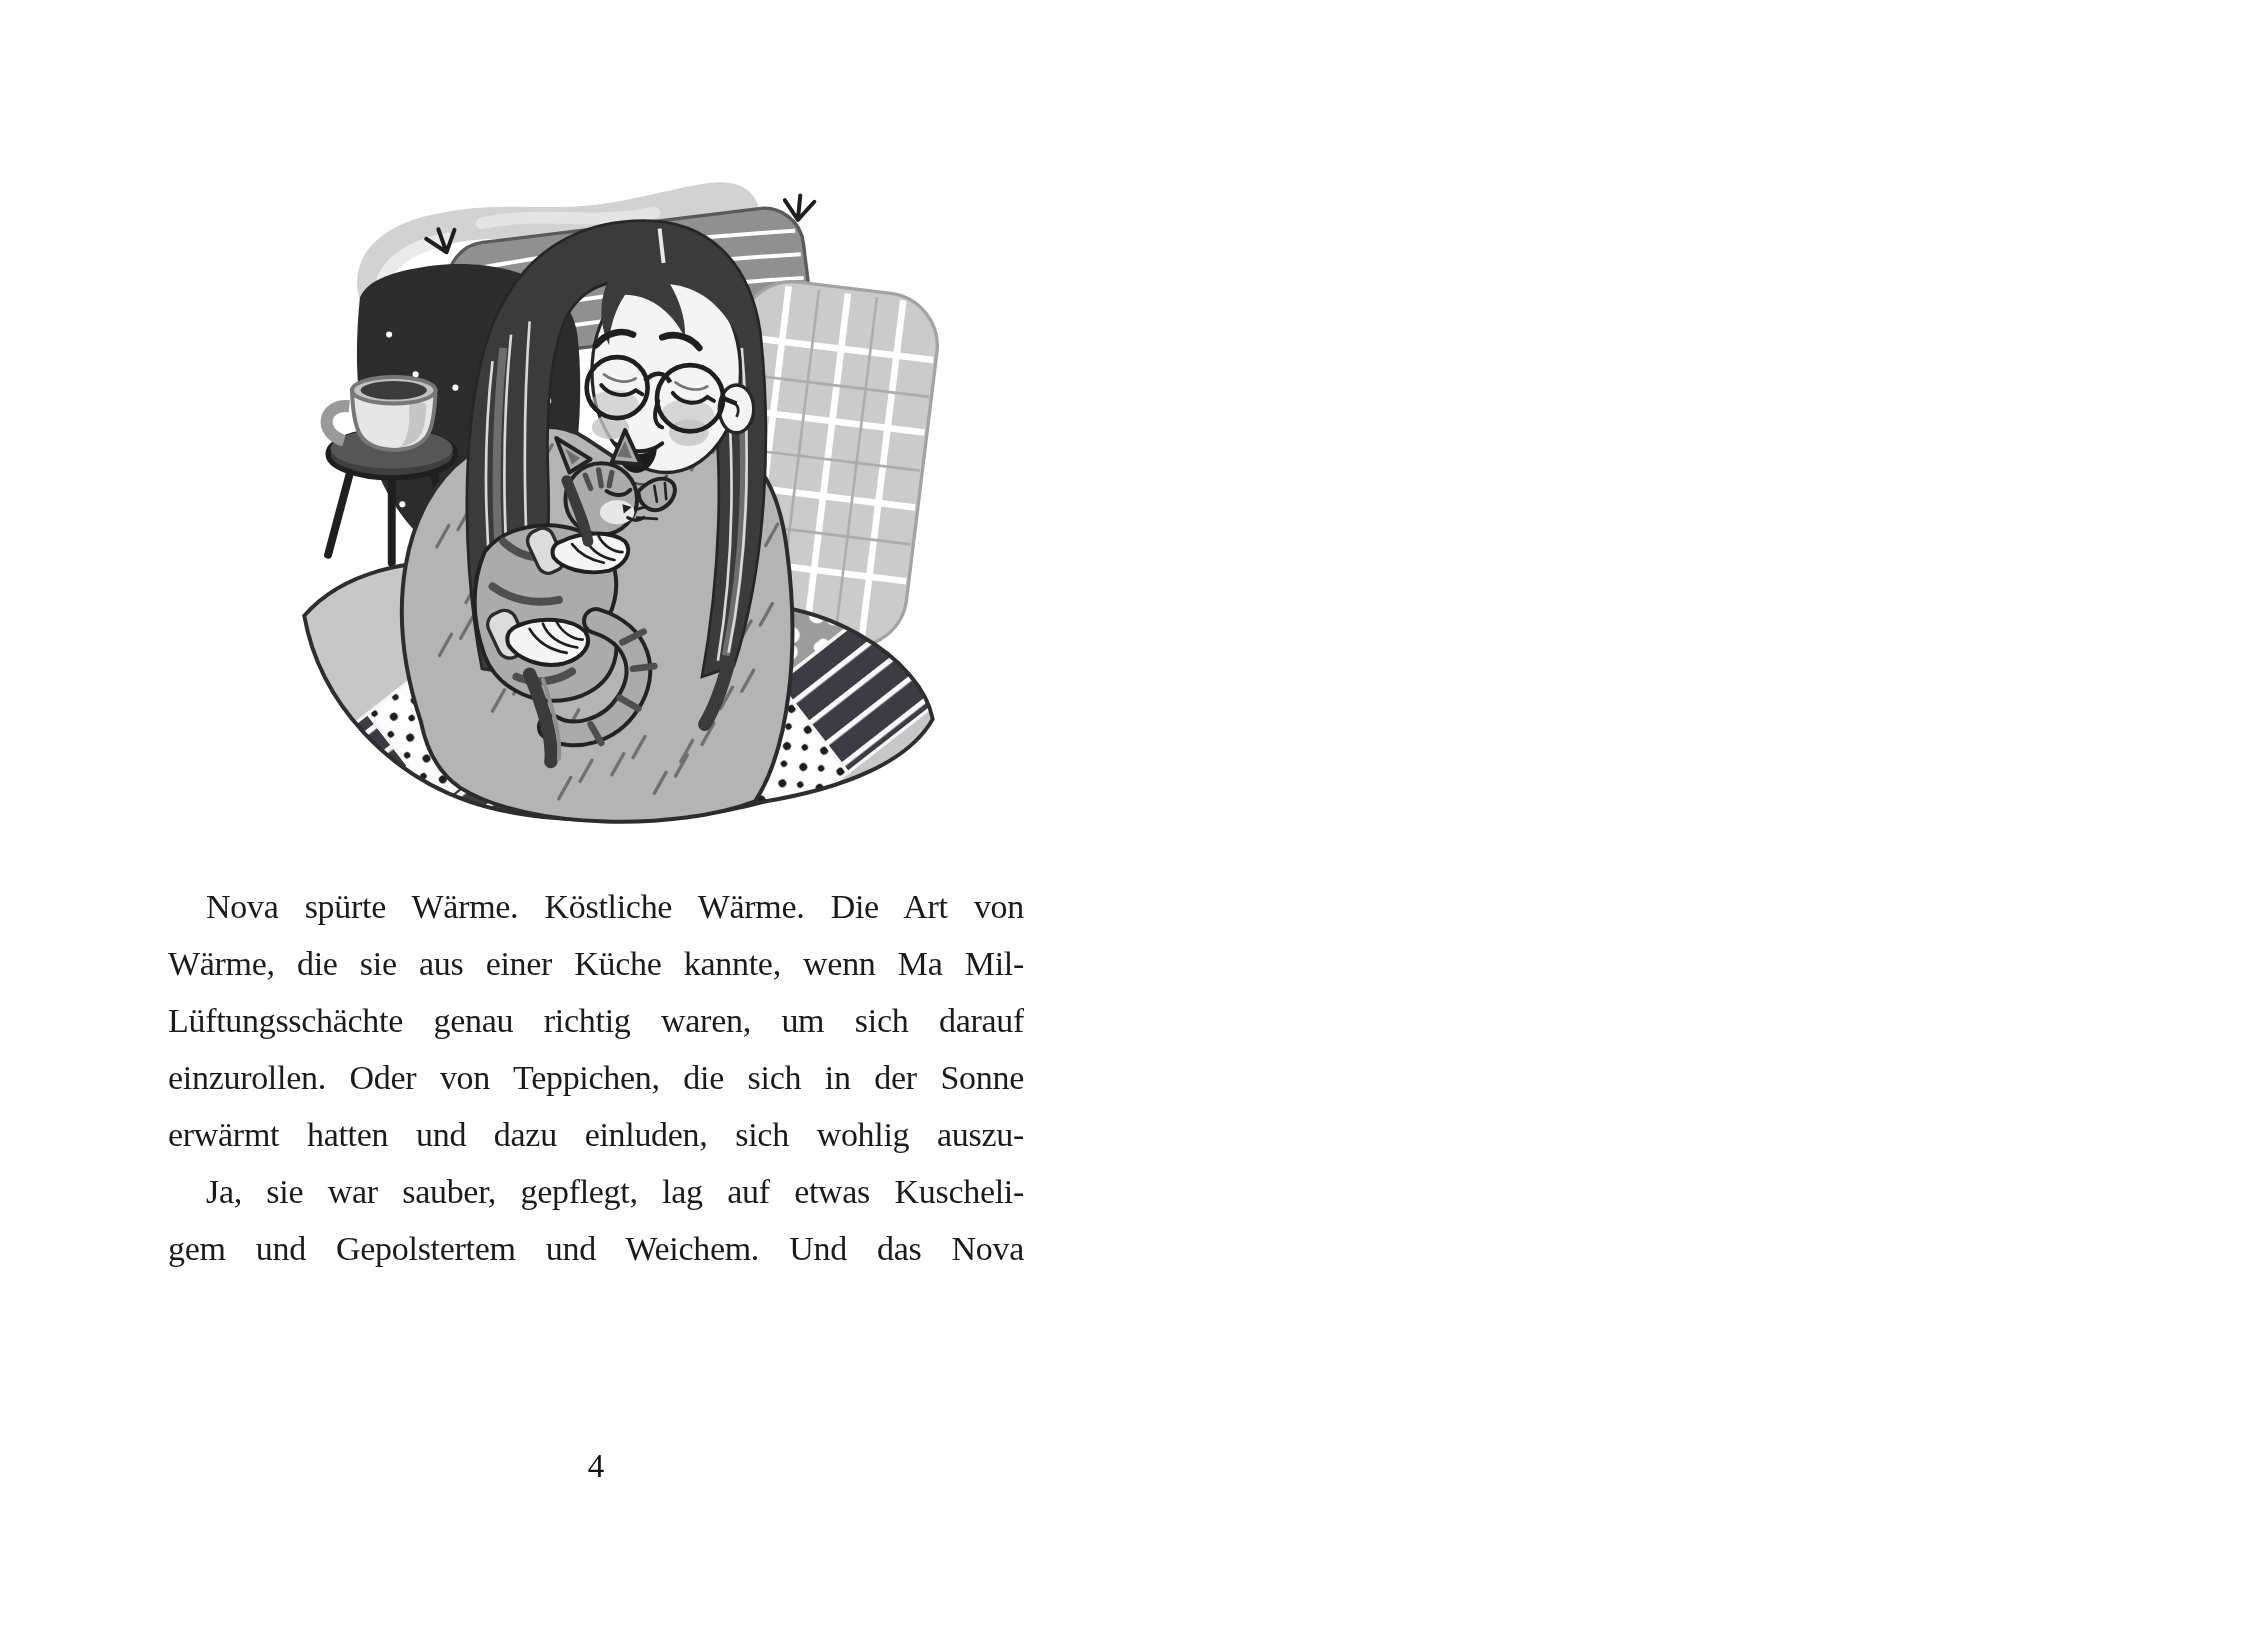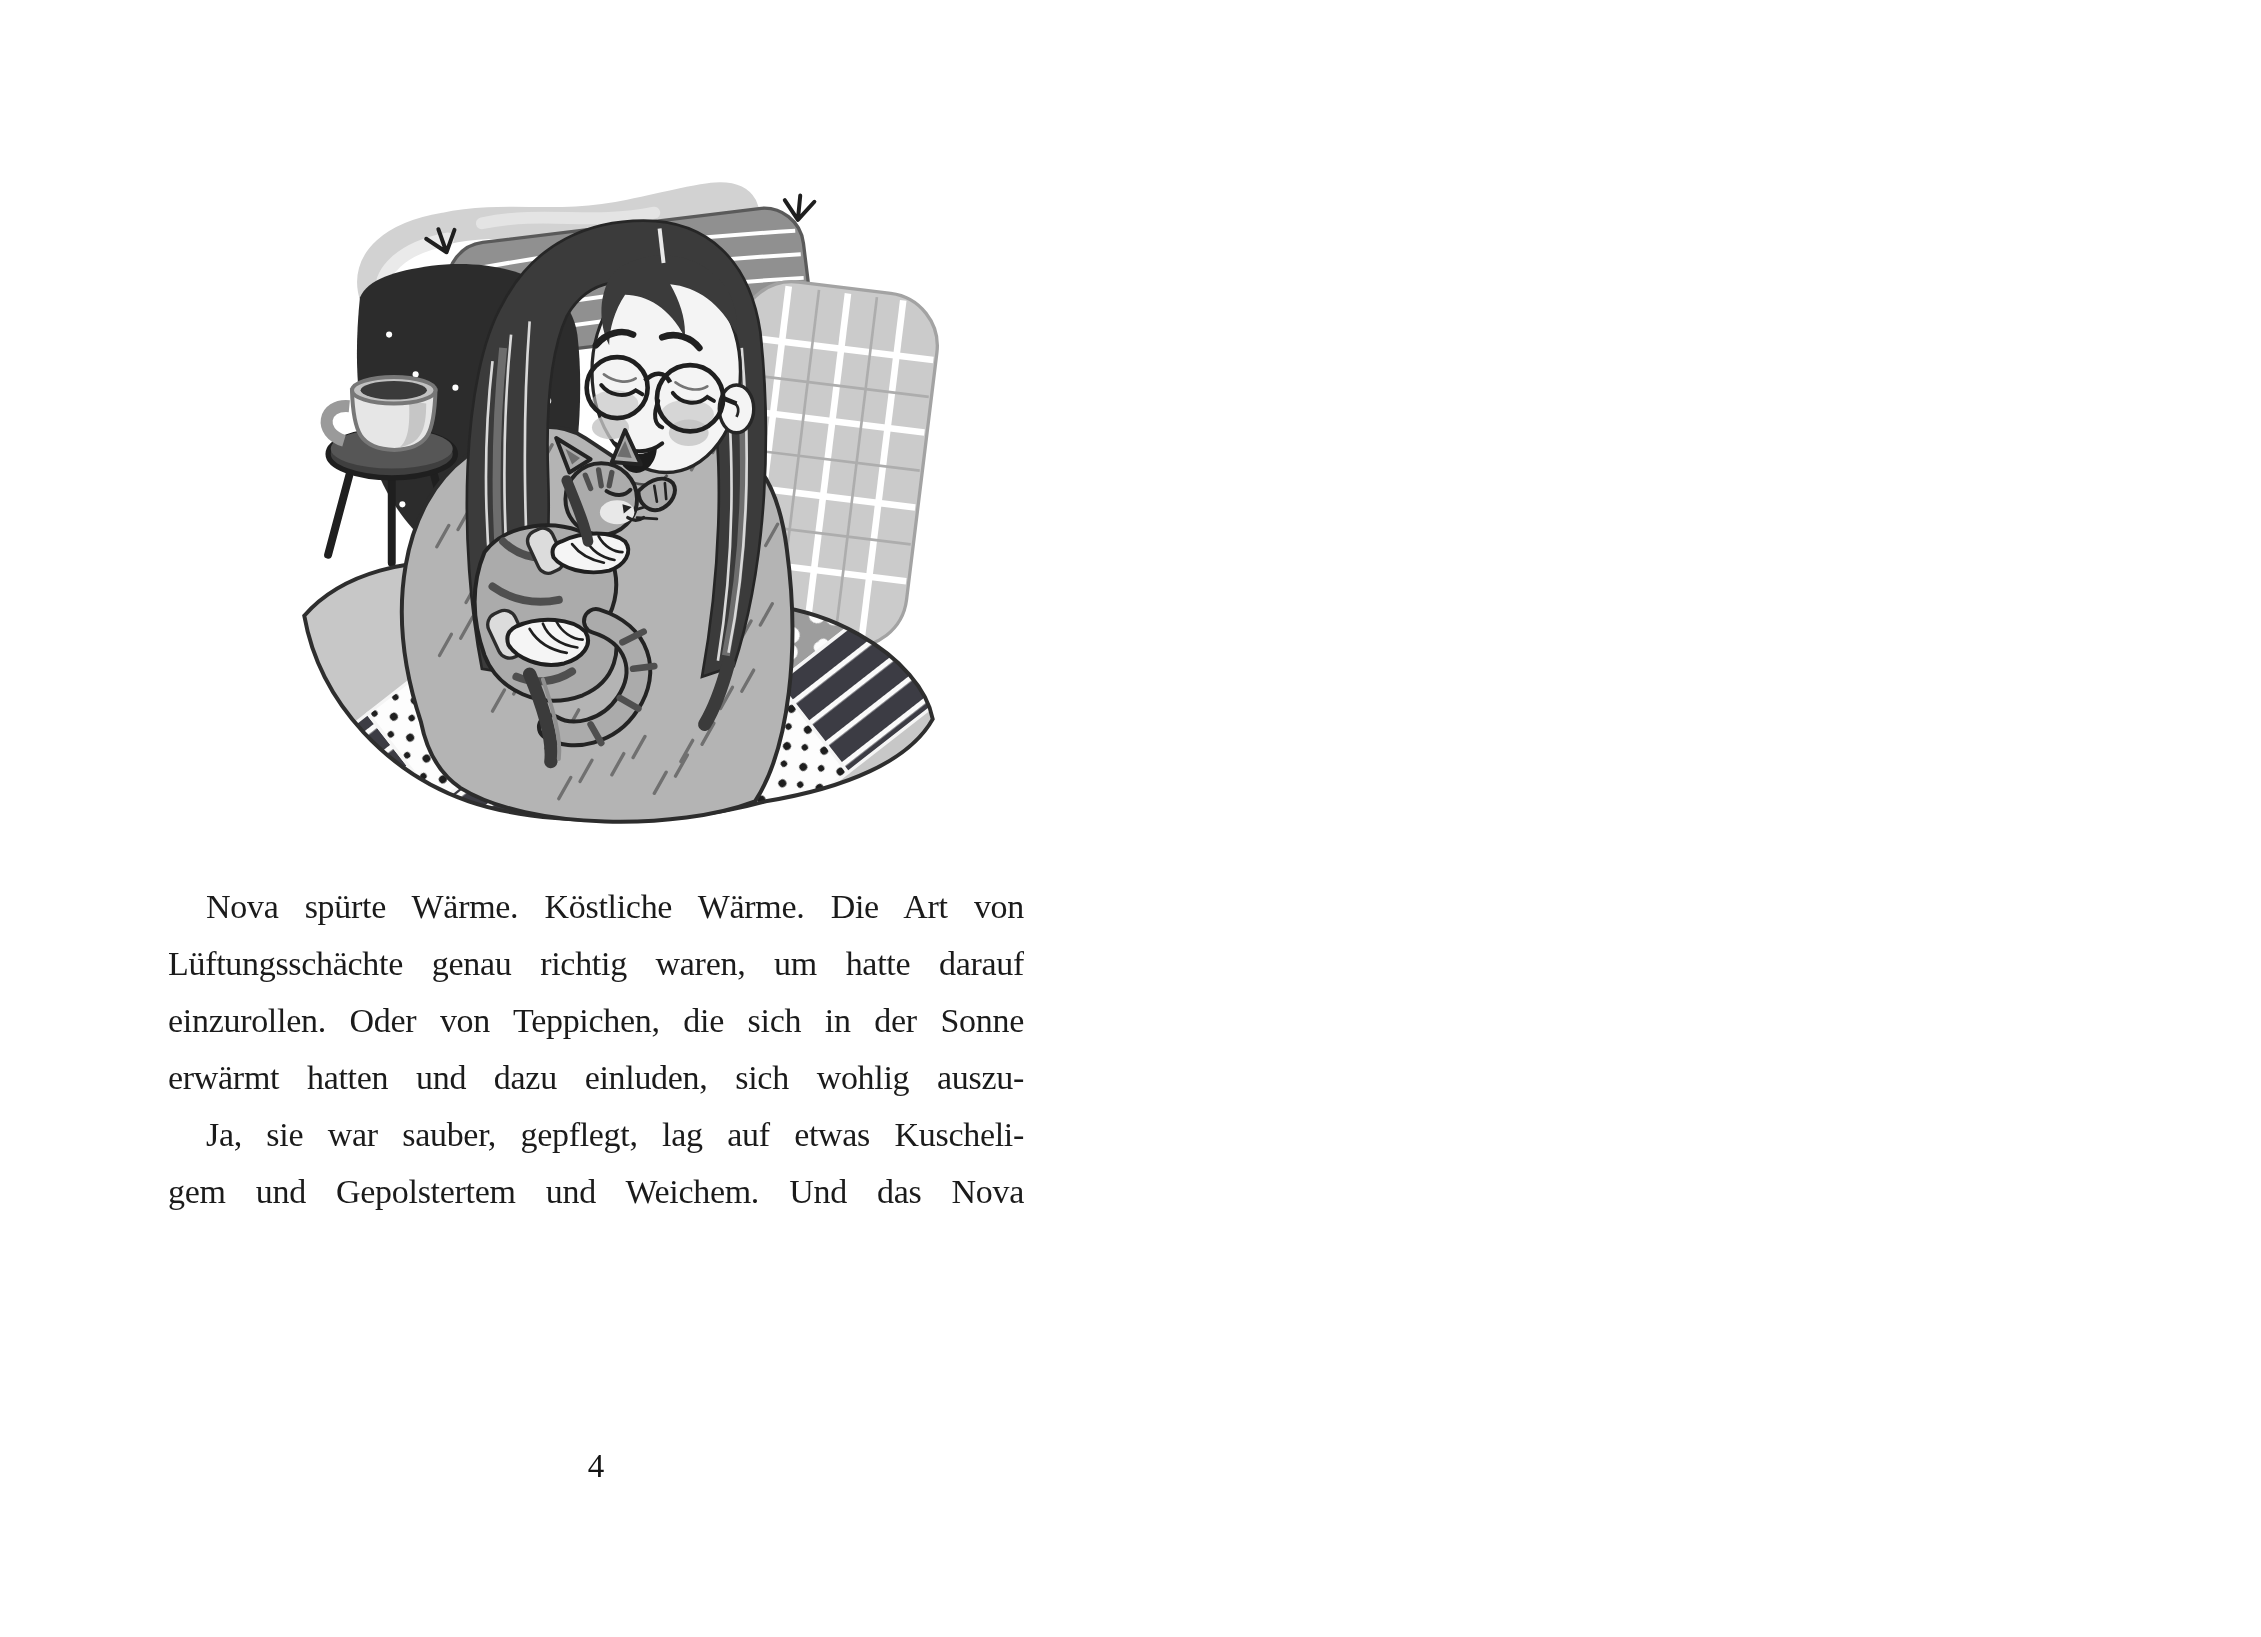--- a/index.html
+++ b/index.html
@@ -314,21 +314,22 @@
     <g stroke="#3b3b3b" stroke-linecap="round" fill="none">
       <path d="M186,396 C196,420 204,444 202,462" stroke-width="10"></path>
       <path d="M336,388 C330,410 324,424 318,434" stroke-width="10"></path>
       <path d="M214,250 C222,270 228,284 230,296" stroke-width="8"></path>
       <path d="M196,400 C204,424 210,444 208,460" stroke-width="3" stroke="#8f8f8f"></path>
     </g>
   </svg>
 
   <div class="textcol left-col">
       <div class="line j ind">Nova spürte Wärme. Köstliche Wärme. Die Art von</div>
-      <div class="line j">Lüftungsschächte genau richtig waren, um hatte darauf</div>
+      <div class="line j">Wärme, die sie aus einer Küche kannte, wenn Ma Mil-</div>
+      <div class="line j">Lüftungsschächte genau richtig waren, um sich darauf</div>
       <div class="line j">einzurollen. Oder von Teppichen, die sich in der Sonne</div>
       <div class="line j">erwärmt hatten und dazu einluden, sich wohlig auszu-</div>
       <div class="line j ind">Ja, sie war sauber, gepflegt, lag auf etwas Kuscheli-</div>
       <div class="line j">gem und Gepolstertem und Weichem. Und das Nova</div>
     </div>
   <div class="pagenum pn-left">4</div>
 </div>
 
 <div class="page right">
   

